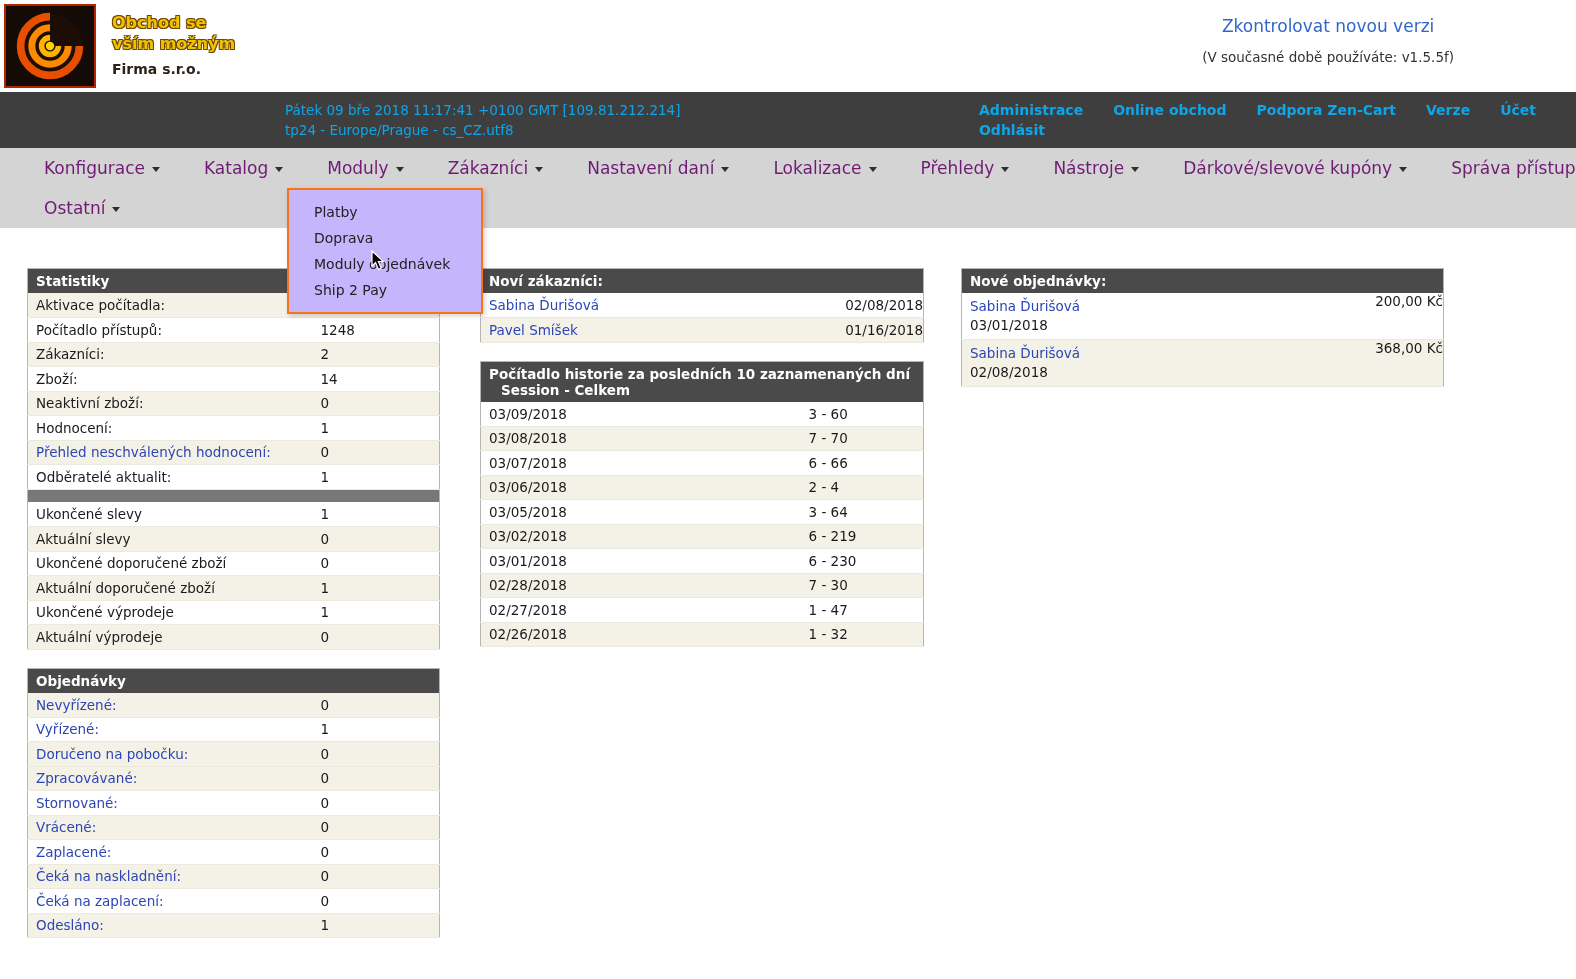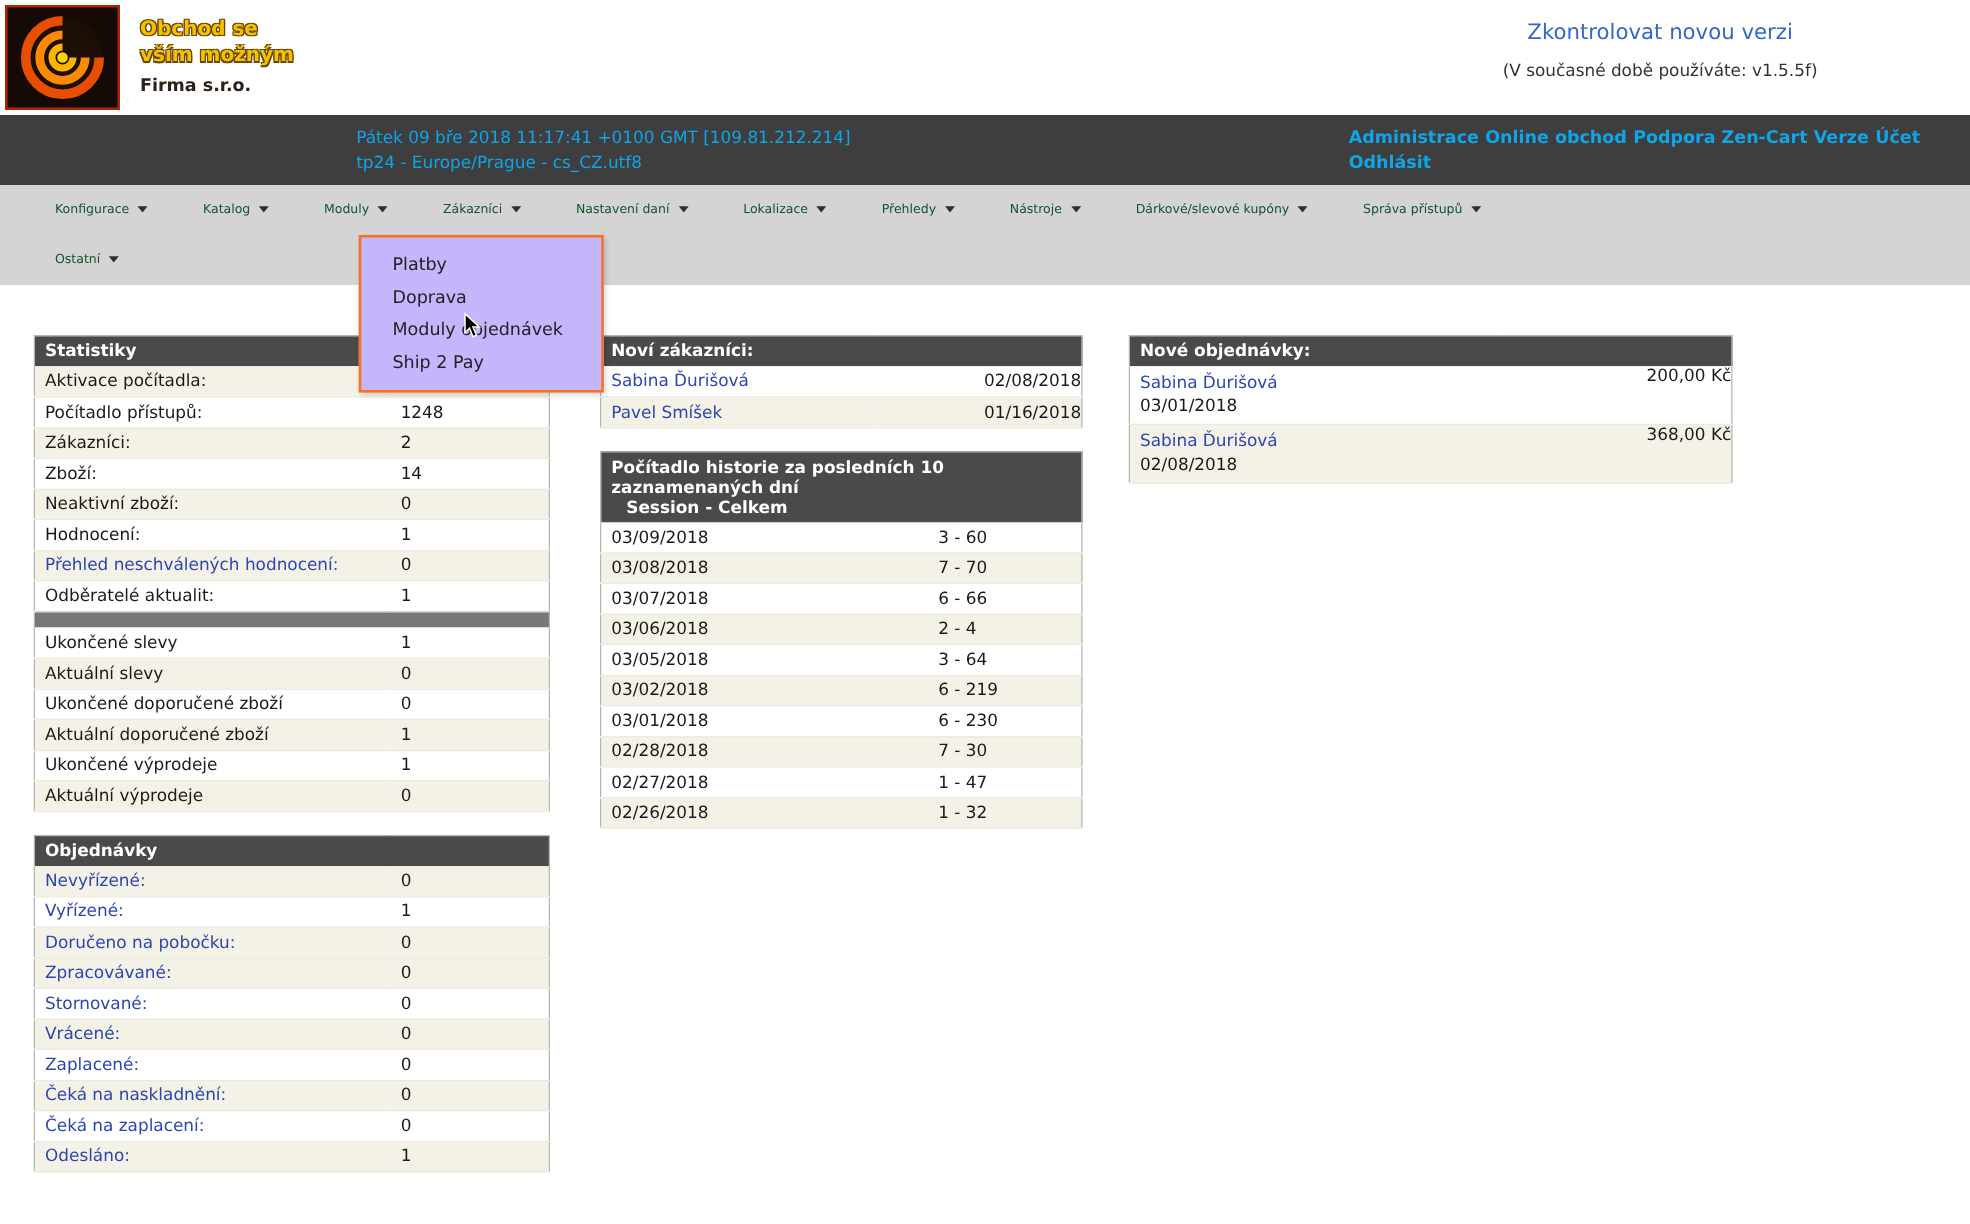--- a/index.html
+++ b/index.html
@@ -20,40 +20,40 @@
   .logo-line { font-size: 16px; font-weight: bold; color: #f2c200; line-height: 21px;
     text-shadow: 1px 1px 0 #6e4600, -1px -1px 0 #6e4600, 1px -1px 0 #6e4600, -1px 1px 0 #6e4600; }
   .company { margin-top: 7px; font-size: 14px; font-weight: bold; color: #2c2216; }
   .version-wrap { text-align: center; margin: 16px 122px 0 0; }
   .version-link { display: block; color: #3366cc; font-size: 17px; cursor: pointer; }
   .version-note { margin-top: 13px; font-size: 13.5px; color: #333333; }
 
   
   .topbar { background: #3e3e3e; color: #0ea5e9; height: 56px; display: flex; justify-content: space-between; padding: 8px 40px 8px 285px; }
   .topbar-left div { font-size: 13.5px; line-height: 20px; }
-  .topbar-links { display: flex; gap: 5px; font-size: 14px; font-weight: bold; line-height: 20px; }
+  .topbar-links { display: flex; gap: 30px; font-size: 14px; font-weight: bold; line-height: 20px; }
   .topbar-links span { cursor: pointer; white-space: nowrap; }
   .logout { font-size: 14px; font-weight: bold; line-height: 20px; cursor: pointer; }
 
   
   .menubar { background: #d4d4d4; padding-left: 22px; }
   .menu-row { display: flex; flex-wrap: nowrap; }
-  .menu-item { padding: 0 22px; line-height: 40px; font-size: 10px; color: #14532d; cursor: pointer; white-space: nowrap; }
+  .menu-item { padding: 0 22px; line-height: 40px; font-size: 17px; color: #701a75; cursor: pointer; white-space: nowrap; }
   .caret { display: inline-block; width: 0; height: 0; border-left: 4px solid transparent; border-right: 4px solid transparent; border-top: 5px solid #2e2e2e; margin-left: 7px; vertical-align: middle; }
 
   
   .dropdown { position: absolute; left: 287px; top: 188px; width: 196px; background: #c4b5fd;
     border: 2px solid #f97316; box-shadow: 2px 2px 5px rgba(0,0,0,0.18); padding: 9px 0; z-index: 50; }
   .dropdown-item { height: 26px; line-height: 26px; padding-left: 25px; font-size: 14px; color: #222222; cursor: pointer; white-space: nowrap; }
   .mouse-cursor { position: absolute; left: 82px; top: 60px; z-index: 60; }
 
   
   .content { display: flex; align-items: flex-start; padding: 40px 28px 0 27px; }
   .col-left { width: 413px; margin-right: 40px; }
-  .col-mid { width: 386px; margin-right: 37px; }
+  .col-mid { width: 444px; margin-right: 37px; }
   .col-right { width: 483px; }
 
   table.panel { width: 100%; border-collapse: collapse; border: 1px solid #b5b5b5; margin-bottom: 18px; }
   table.panel th { background: #4a4a4a; color: #ffffff; font-size: 13.5px; font-weight: bold; text-align: left; padding: 4px 8px; }
   table.panel td { font-size: 13.5px; color: #1a1a1a; height: 24.5px; padding: 0 0 0 8px; border-bottom: 1px solid #eceade; background: #ffffff; }
   tr.alt td { background: #f4f2e7; }
   td.val { width: 127px; padding-left: 0; }
   tr.sep td { background: #787878; height: 13px; padding: 0; border-bottom: none; }
   .link { color: #2b46b4; cursor: pointer; text-decoration: none; }
 

